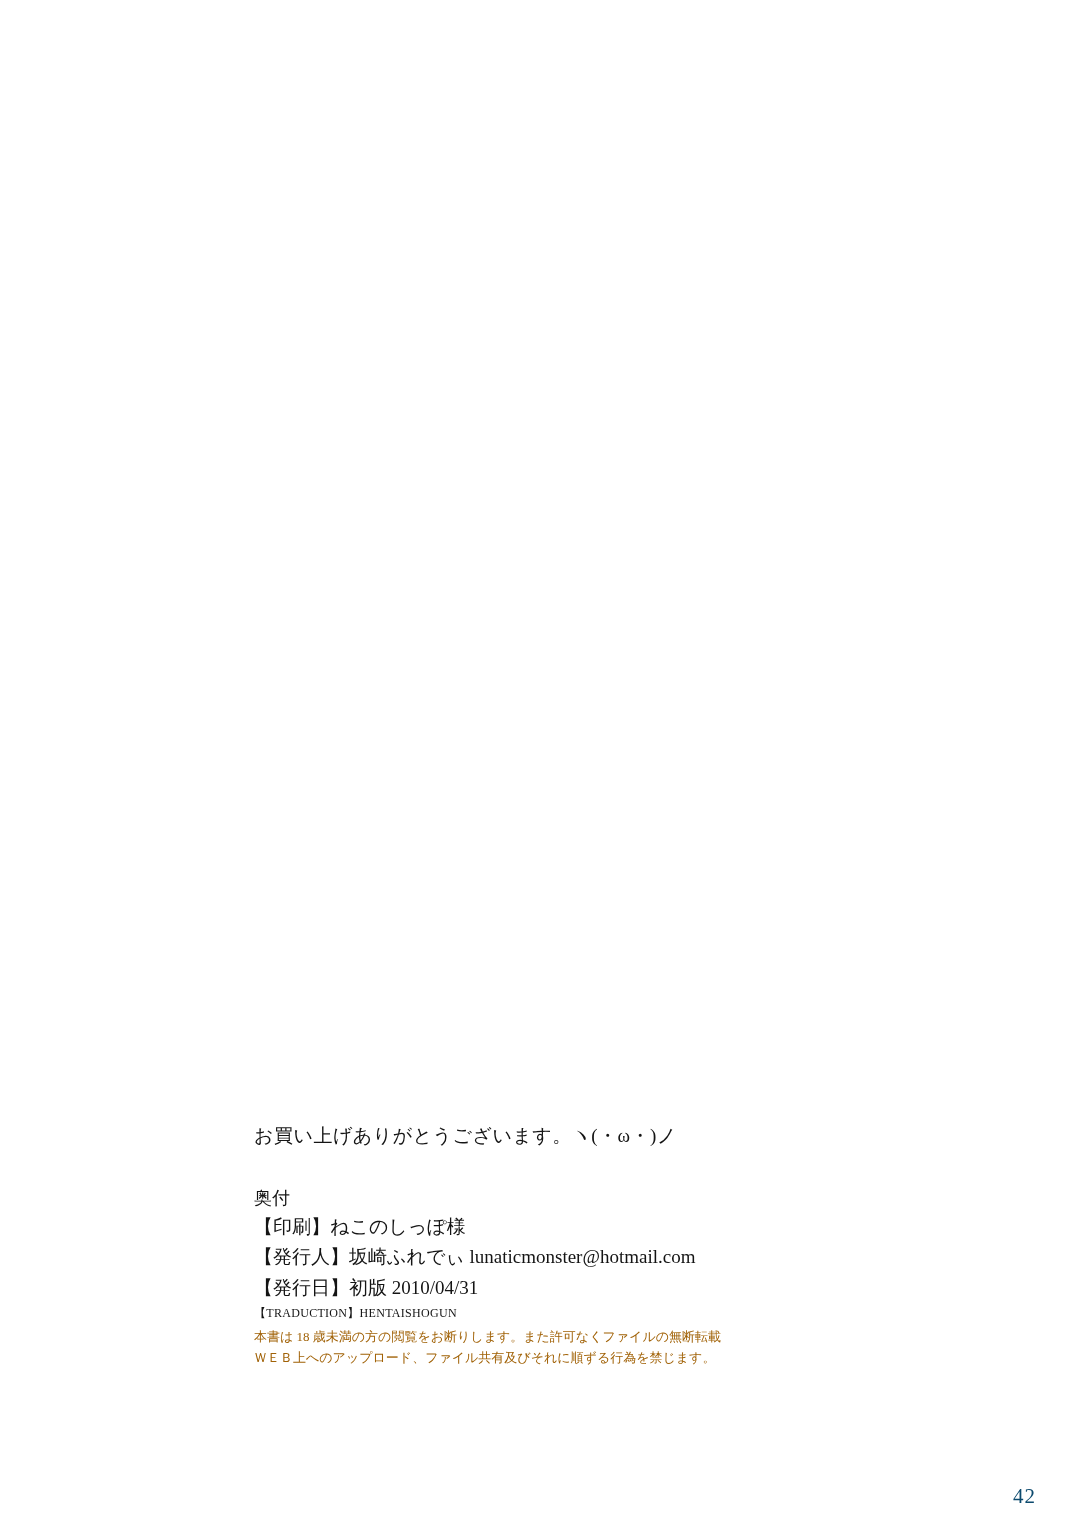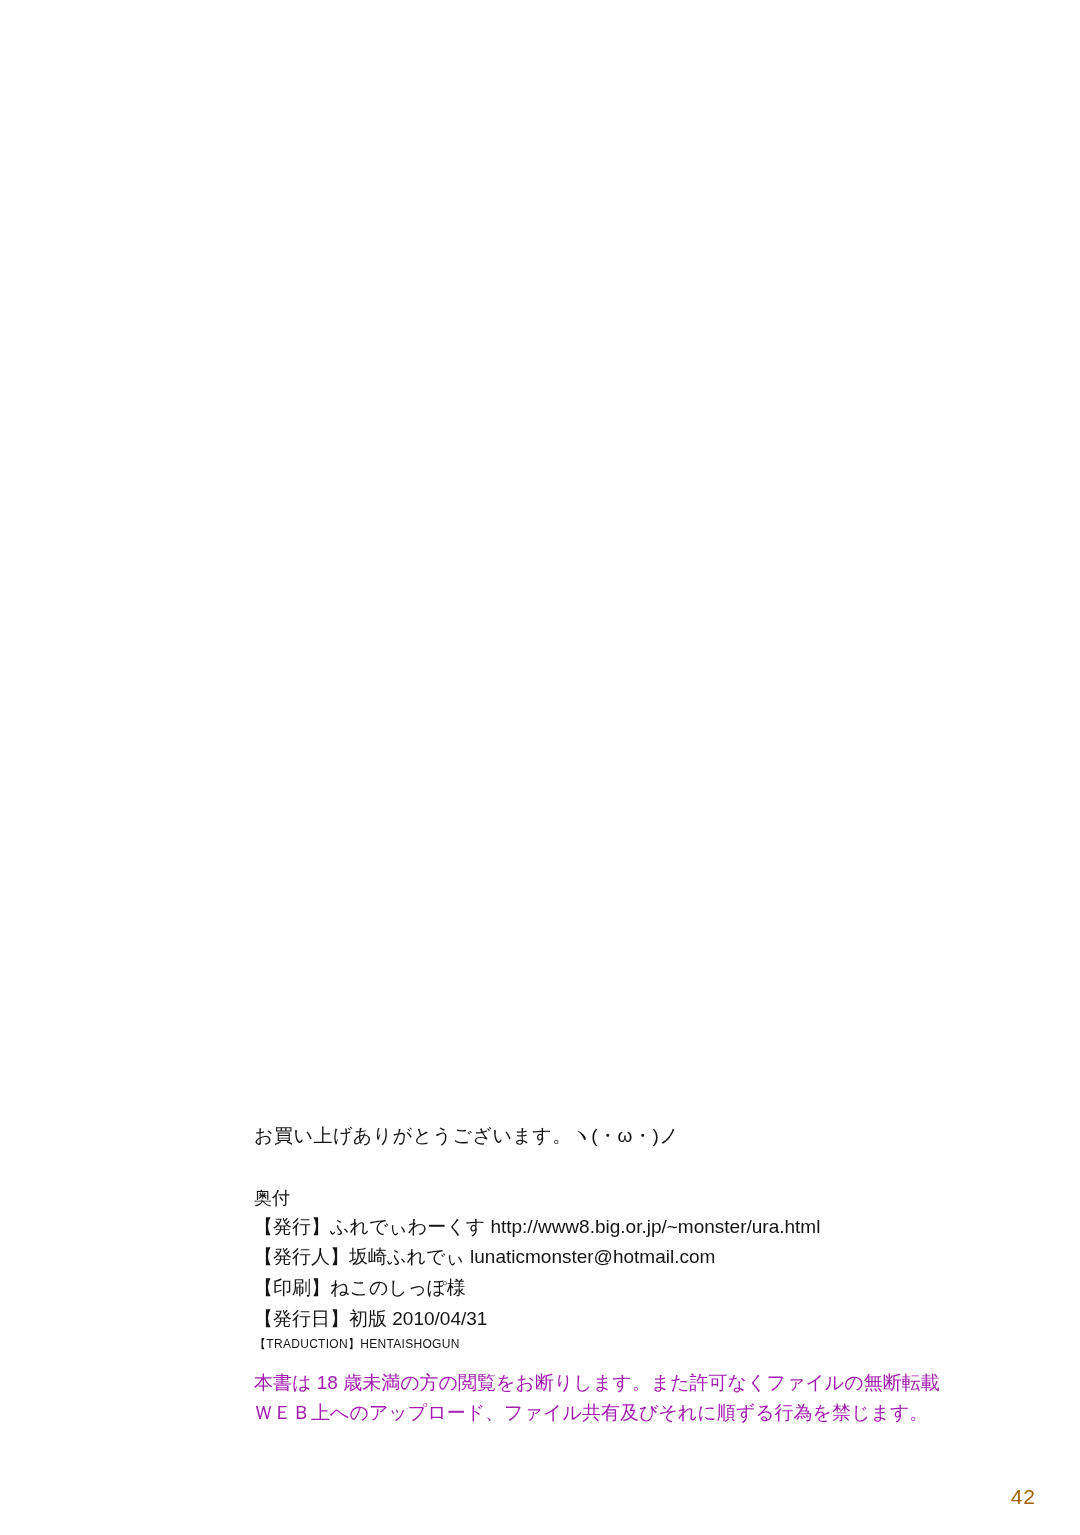--- a/index.html
+++ b/index.html
@@ -6,21 +6,21 @@
     margin: 0;
     padding: 0;
     background: #ffffff;
   }
   .page {
     position: relative;
     width: 1080px;
     height: 1535px;
     background: #ffffff;
     overflow: hidden;
-    font-family: Liberation Sans, sans-serif;
+    font-family: Liberation Serif, serif;
     color: #1a1a1a;
   }
   .colophon {
     position: absolute;
     left: 254px;
     top: 1122px;
     width: 700px;
   }
   .thanks-line {
     font-size: 19px;
@@ -42,52 +42,51 @@
     color: #141414;
   }
   .credit-row {
     white-space: nowrap;
   }
   .credit-row.small {
     font-size: 12px;
     letter-spacing: 0.3px;
   }
   .notice {
-    margin-top: 14px;
-    font-size: 19px;
+    margin-top: 4px;
+    font-size: 13px;
     line-height: 1.6;
-    color: #a21caf;
+    color: #a16207;
   }
   .notice-line {
     white-space: nowrap;
   }
   .page-number {
     position: absolute;
     right: 44px;
     bottom: 26px;
     font-size: 21px;
-    color: #a16207;
+    color: #0c4a6e;
     letter-spacing: 1px;
   }
 </style>
 </head>
 <body>
 
 <div class="page">
 
   <div class="colophon">
 
     <div class="thanks-line">お買い上げありがとうございます。ヽ(・ω・)ノ</div>
 
     <div class="section-label">奥付</div>
 
     <div class="credits">
-      <div class="credit-row">【発行】ふれでぃわーくす http://www8.big.or.jp/~monster/ura.html</div>
+      <div class="credit-row">【印刷】ねこのしっぽ様</div>
       <div class="credit-row">【発行人】坂崎ふれでぃ lunaticmonster@hotmail.com</div>
-      <div class="credit-row">【印刷】ねこのしっぽ様</div>
       <div class="credit-row">【発行日】初版 2010/04/31</div>
       <div class="credit-row small">【TRADUCTION】HENTAISHOGUN</div>
     </div>
 
     <div class="notice">
       <div class="notice-line">本書は 18 歳未満の方の閲覧をお断りします。また許可なくファイルの無断転載</div>
       <div class="notice-line">ＷＥＢ上へのアップロード、ファイル共有及びそれに順ずる行為を禁じます。</div>
     </div>
 
   </div>

